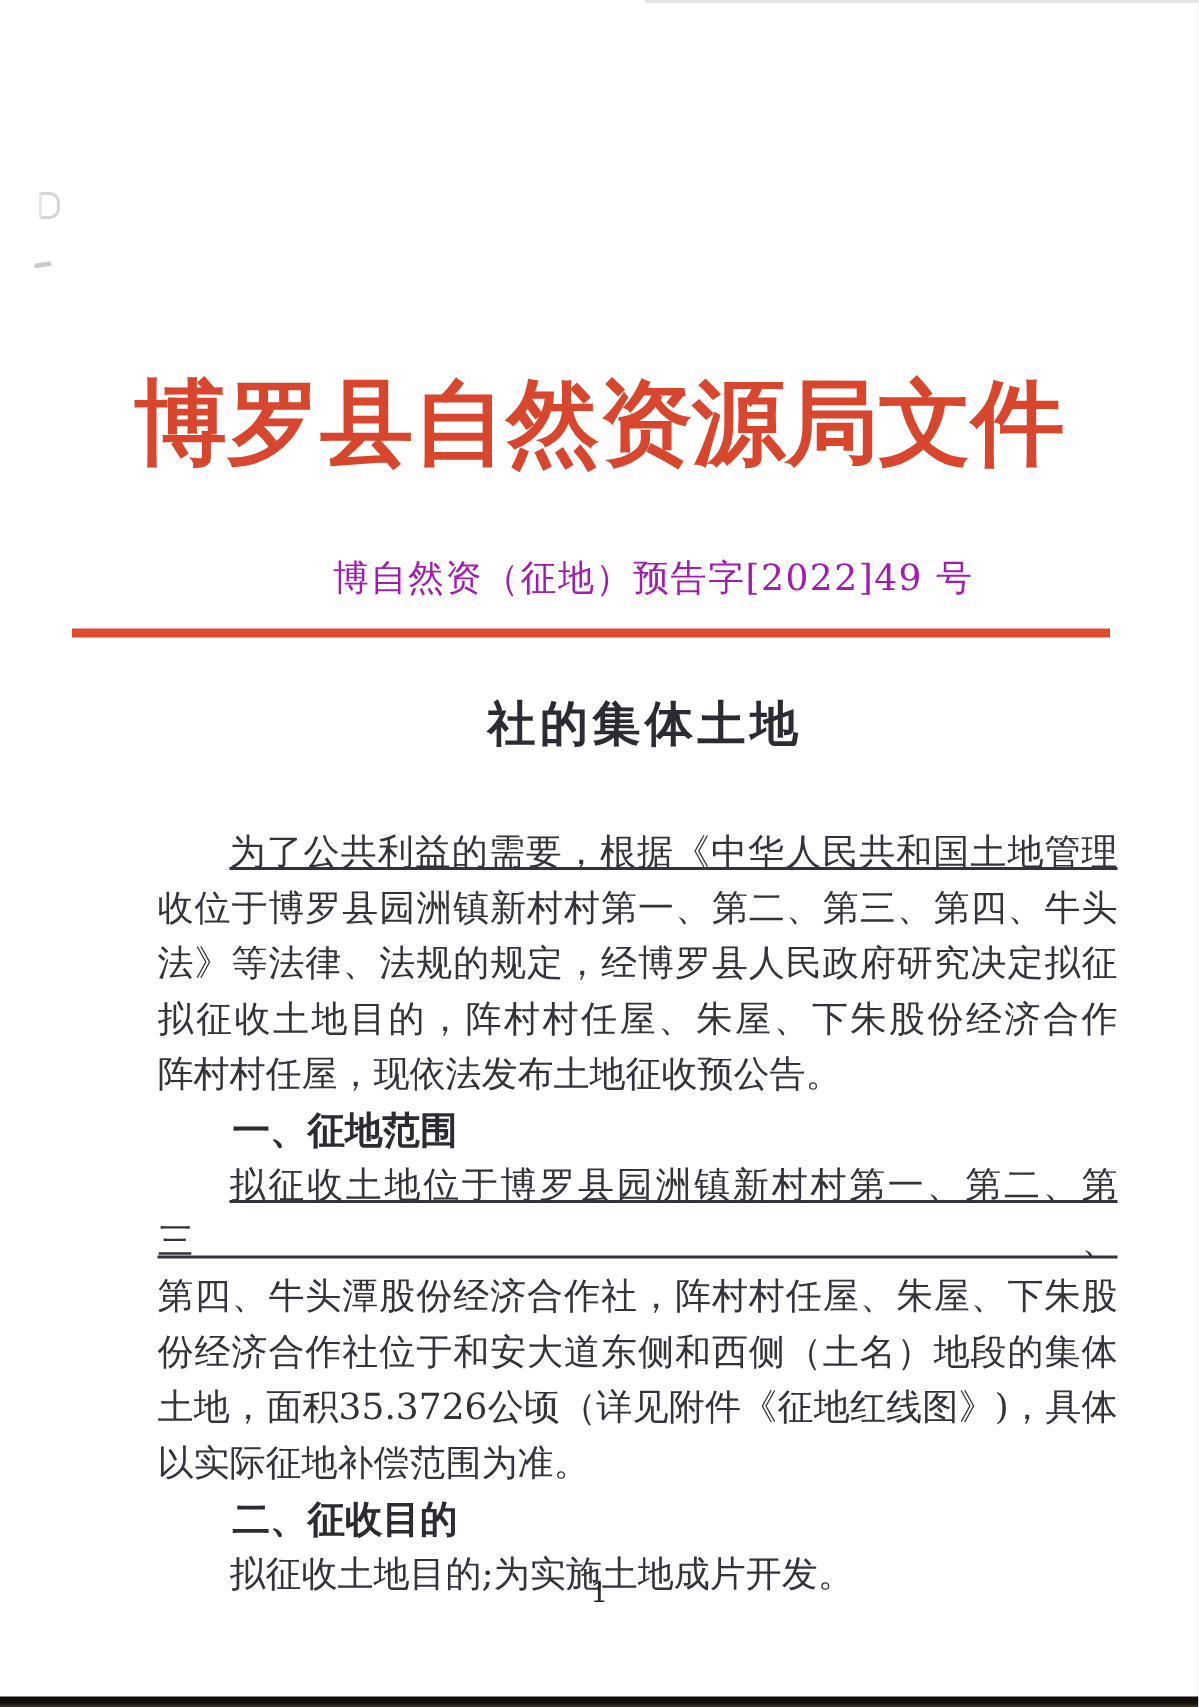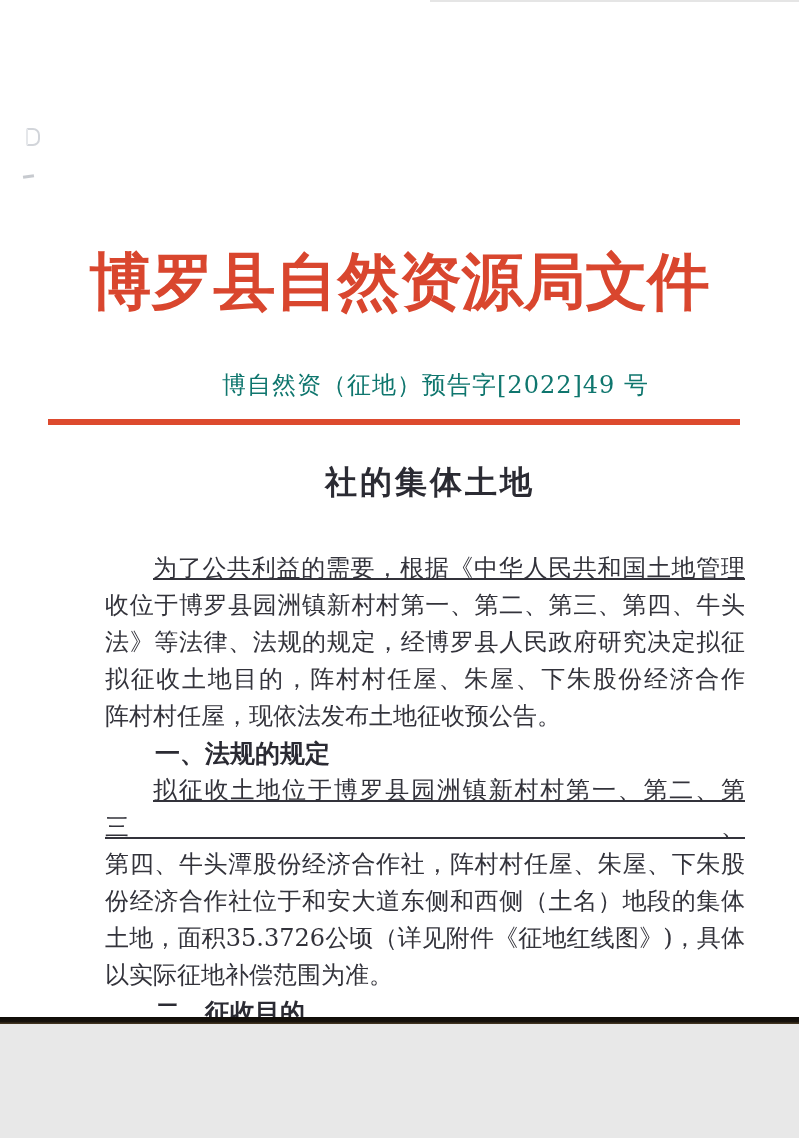--- a/index.html
+++ b/index.html
@@ -1,18 +1,18 @@
 <!DOCTYPE html>
 <html><head>
 <meta charset="utf-8">
 <style>
   html,body{margin:0;padding:0;background:#e8e8e8;}
   .page{
     position:relative;
-    width:799px;height:1024px;
+    width:799px;height:1138px;
     margin:0 auto;
     background:#ffffff;
     overflow:hidden;
     font-family:"DejaVu Serif","Liberation Serif",serif;
   }
   
   .top-edge{
     position:absolute;top:0;left:430px;right:0;height:2px;
     background:#cfcfcf;opacity:.55;
   }
@@ -33,21 +33,21 @@
     font-weight:bold;
     letter-spacing:0px;
     color:#d9462e;
     font-family:"DejaVu Serif","Liberation Serif",serif;
   }
   .doc-number{
     position:absolute;top:369px;left:72px;right:0;
     text-align:center;
     font-size:24px;line-height:32px;
     letter-spacing:1px;
-    color:#0f766e;
+    color:#a21caf;
   }
   .red-rule{
     position:absolute;left:48px;top:419px;width:692px;height:6px;
     background:#dd4a2e;
   }
   .doc-title{
     position:absolute;top:461px;left:61px;right:0;
     text-align:center;
     font-size:32px;line-height:42px;
     font-weight:bold;
@@ -105,21 +105,21 @@
   <div class="doc-title">社的集体土地</div>
 
   <div class="body-text">
     <div class="para">
         <div class="line first">为了公共利益的需要，根据《中华人民共和国土地管理</div>
         <div class="line">收位于博罗县园洲镇新村村第一、第二、第三、第四、牛头</div>
         <div class="line">法》等法律、法规的规定，经博罗县人民政府研究决定拟征</div>
         <div class="line">拟征收土地目的，阵村村任屋、朱屋、下朱股份经济合作</div>
         <div class="line last">阵村村任屋，现依法发布土地征收预公告。</div>
       </div>
-    <div class="heading">一、法规的规定</div>
+    <div class="heading">一、征地范围</div>
     <div class="para">
         <div class="line first">拟征收土地位于博罗县园洲镇新村村第一、第二、第三、</div>
         <div class="line">第四、牛头潭股份经济合作社，阵村村任屋、朱屋、下朱股</div>
         <div class="line">份经济合作社位于和安大道东侧和西侧（土名）地段的集体</div>
         <div class="line">土地，面积35.3726公顷（详见附件《征地红线图》)，具体</div>
         <div class="line last">以实际征地补偿范围为准。</div>
       </div>
     <div class="heading">二、征收目的</div>
     <div class="para-simple">拟征收土地目的;为实施土地成片开发。</div>
   </div>

